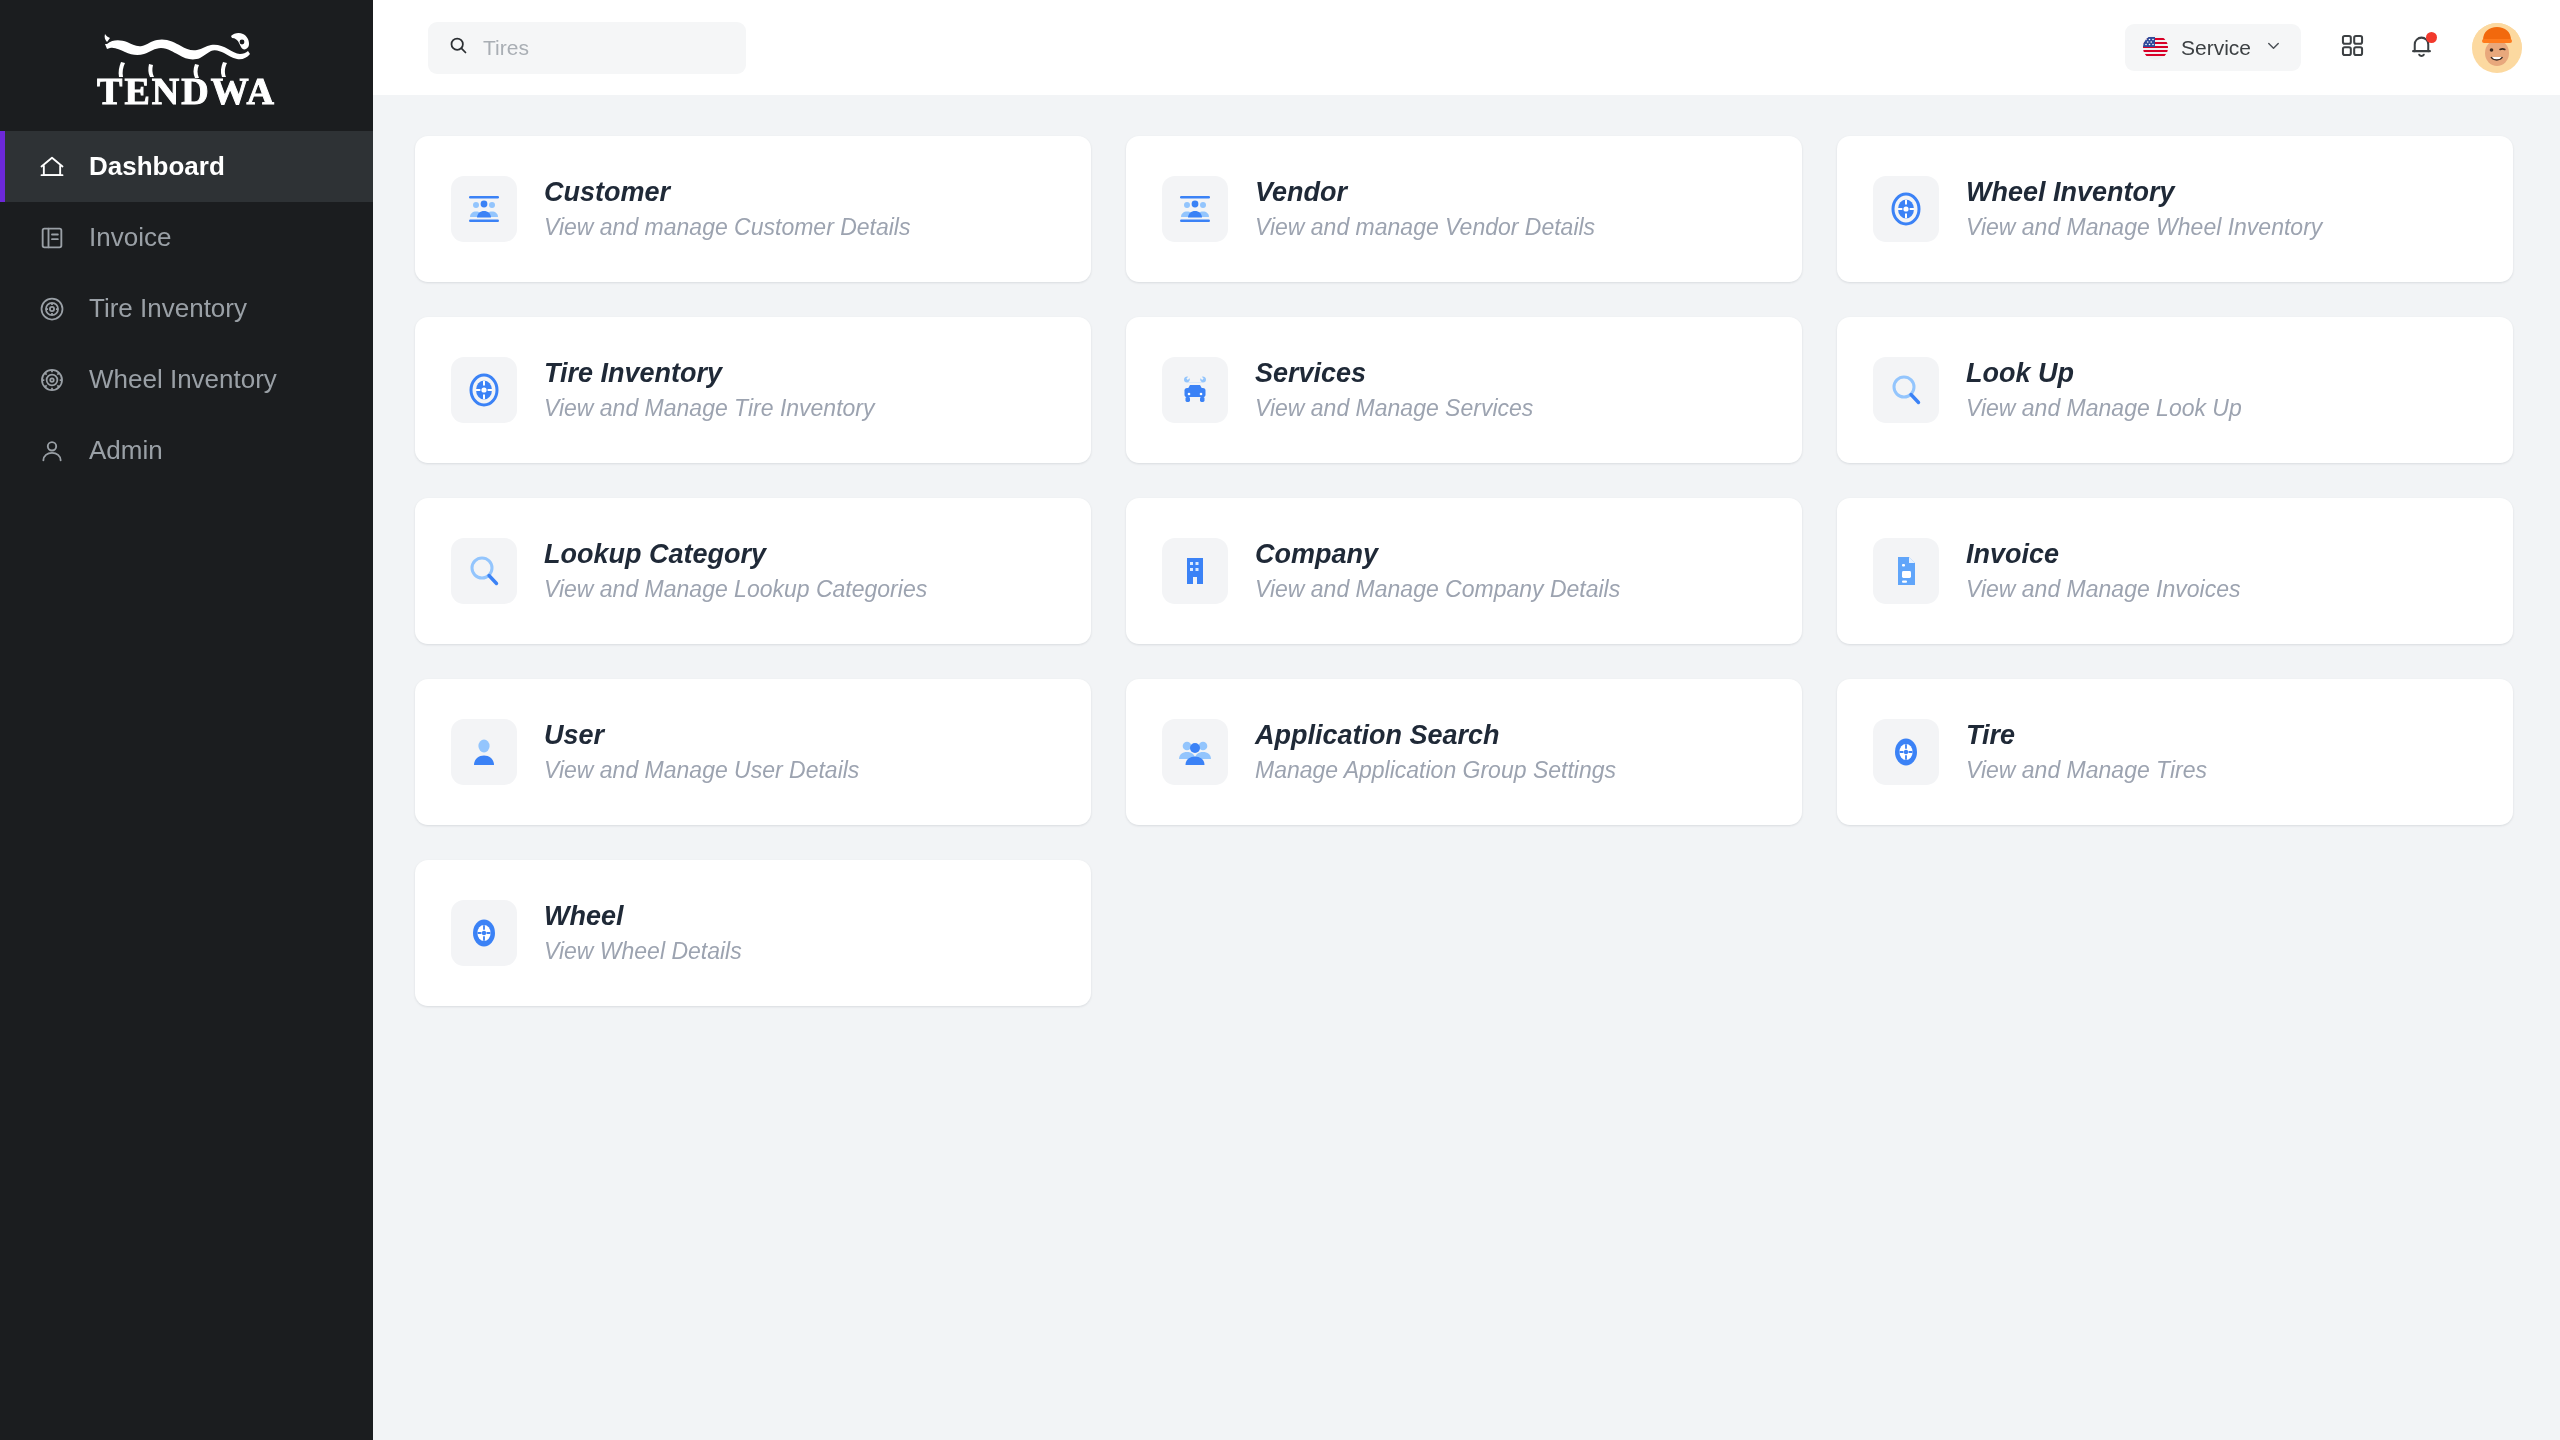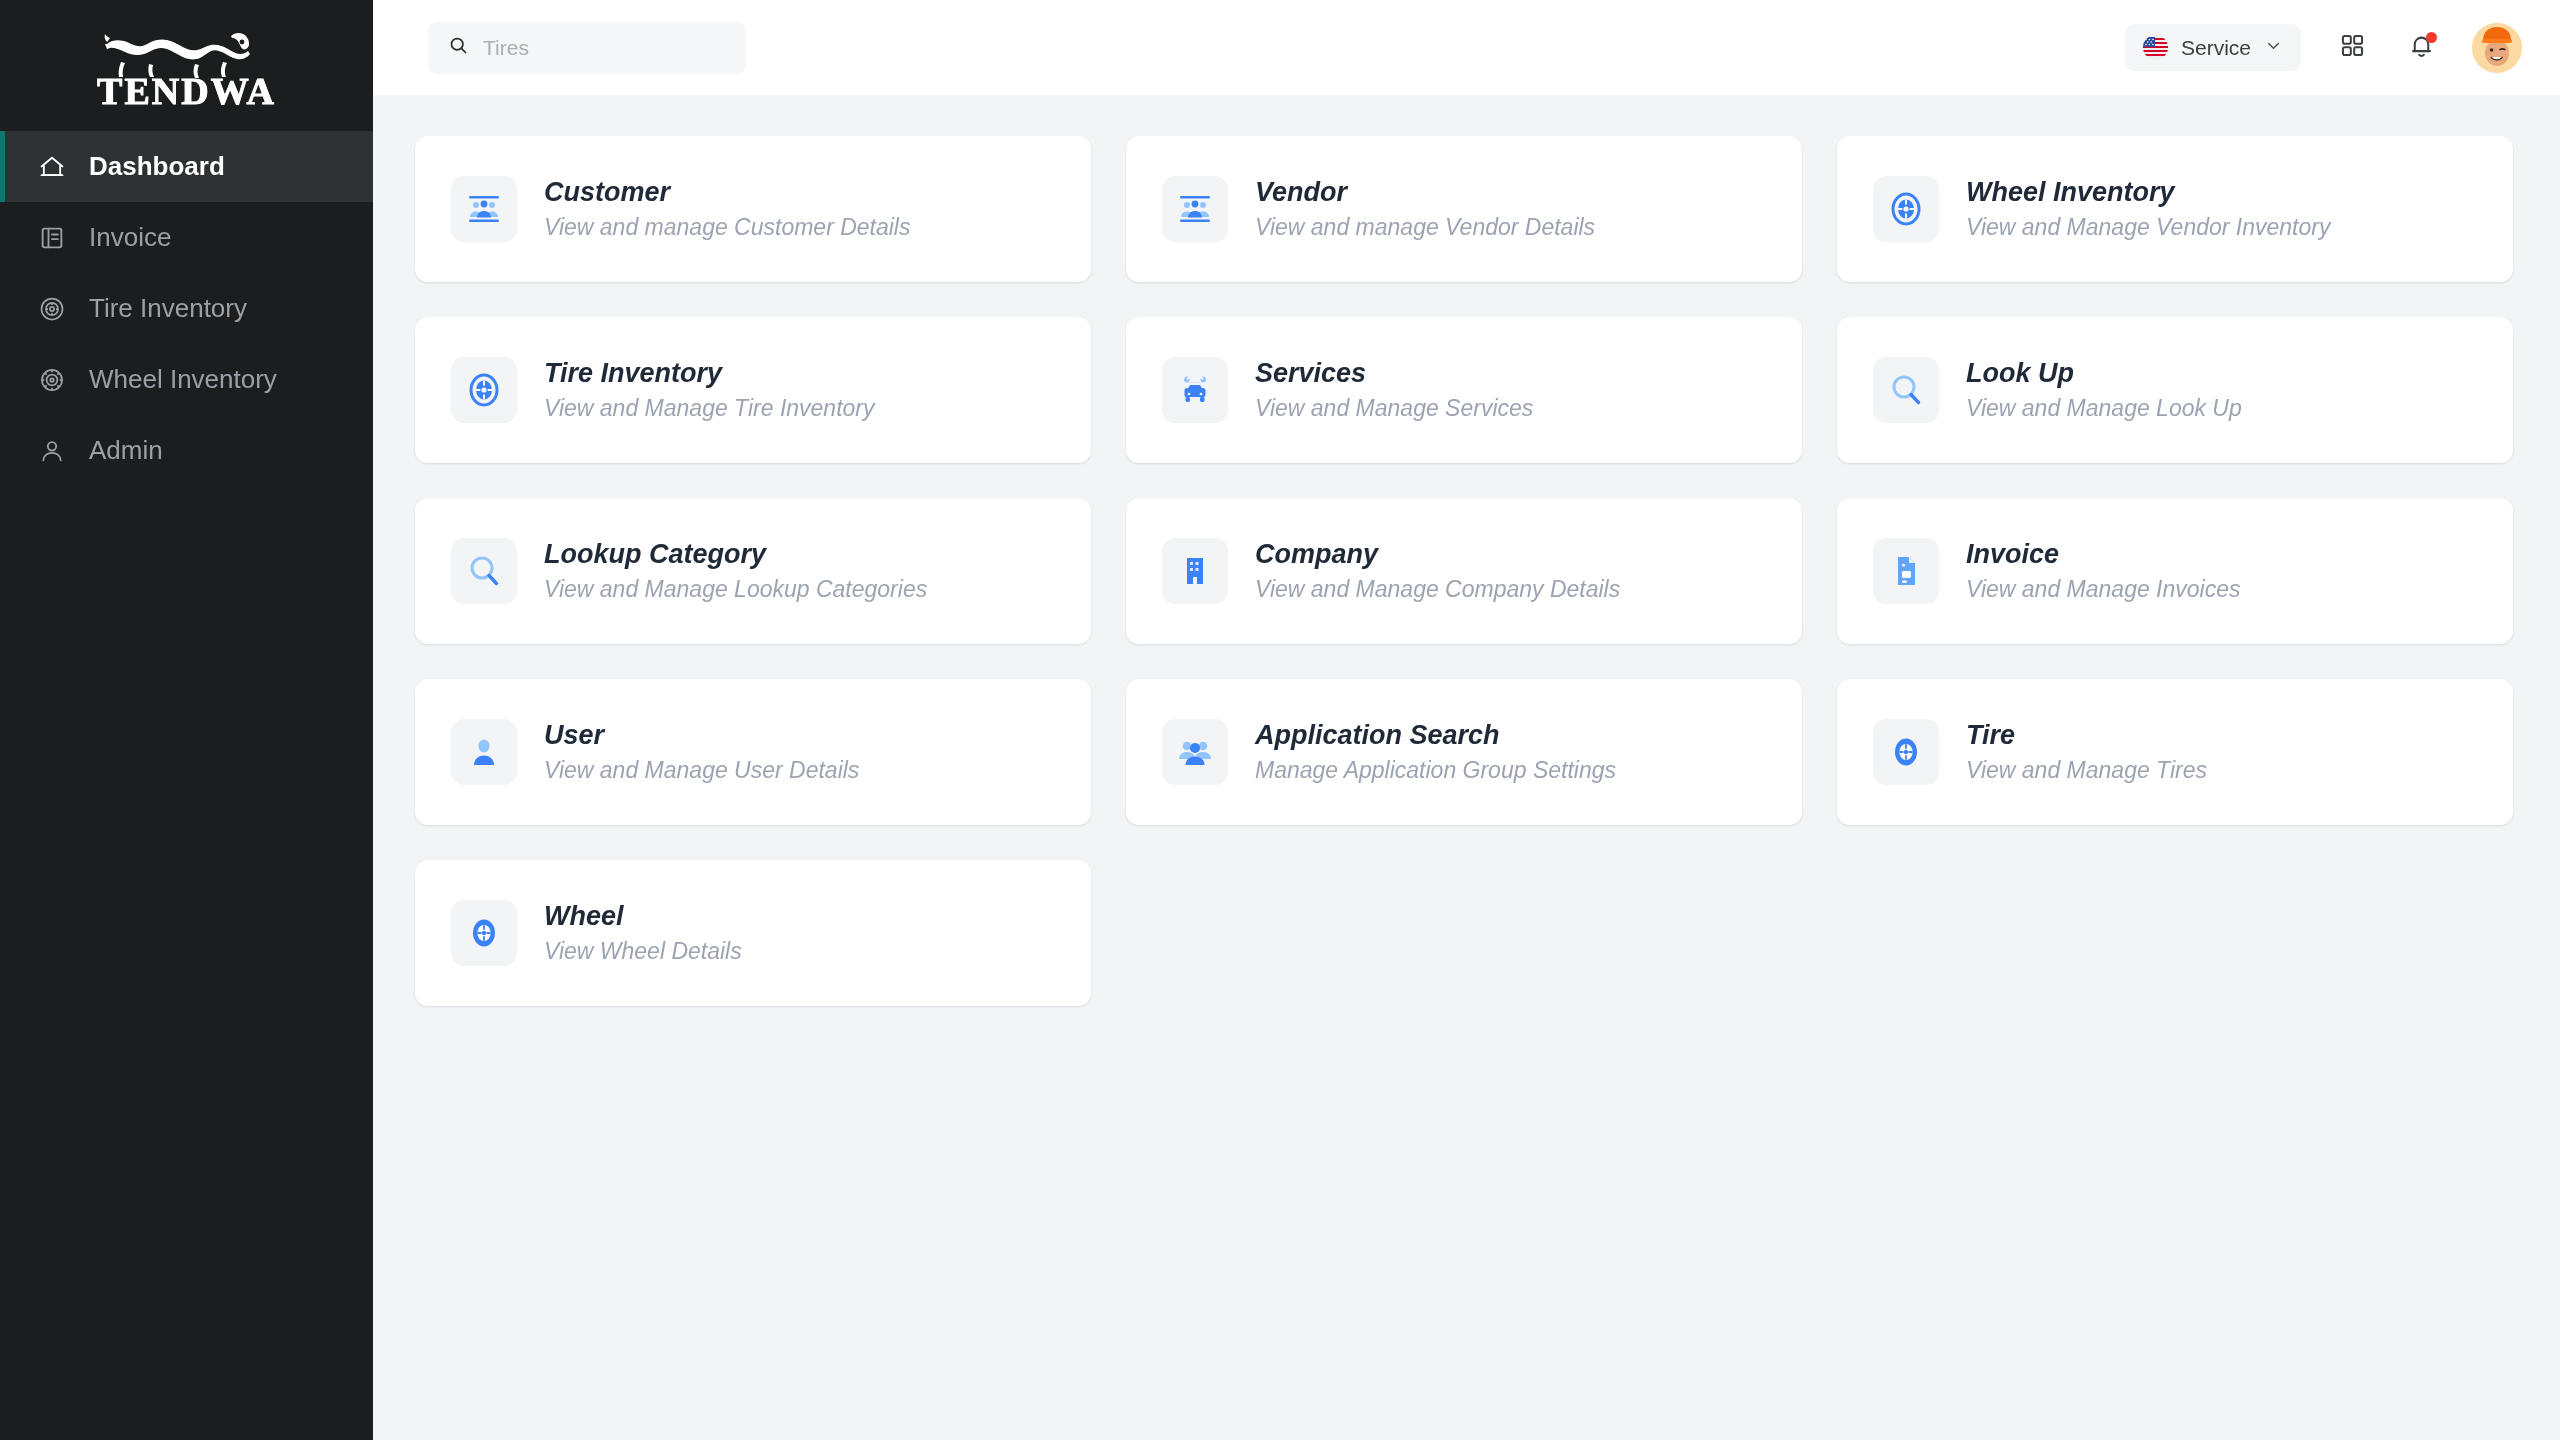--- a/index.html
+++ b/index.html
@@ -44,21 +44,21 @@
     font-size: 26px;
     border-left: 5px solid transparent;
     cursor: pointer;
     white-space: nowrap;
   }
   .nav-item .ico { width: 30px; height: 30px; display: flex; align-items: center; justify-content: center; flex: 0 0 30px; }
   .nav-item .ico svg { display: block; }
   .nav-item.active {
     background: #2e3235;
     color: #ffffff;
-    border-left: 5px solid #0f766e;
+    border-left: 5px solid #6d28d9;
     font-weight: bold;
   }
   .nav-item.active .ico svg { stroke: #ffffff; }
 
   
   .main { flex: 1; display: flex; flex-direction: column; height: 1440px; background: #f2f4f6; }
 
   .topbar {
     height: 95px; flex: 0 0 95px;
     background: #ffffff;
@@ -346,21 +346,21 @@
           <div class="card-icon">
             <svg width="40" height="40" viewBox="0 0 40 40">
               <ellipse cx="20" cy="20" rx="13" ry="15" fill="none" stroke="#3b82f6" stroke-width="3"></ellipse>
               <ellipse cx="20" cy="20" rx="8" ry="9.5" fill="#3b82f6"></ellipse>
               <circle cx="20" cy="20" r="2.6" fill="#ffffff"></circle>
               <path d="M20 11.5v3.2M20 25.3v3.2M12.6 20h3M24.4 20h3" stroke="#ffffff" stroke-width="2" stroke-linecap="round"></path>
             </svg>
           </div>
           <div class="card-text">
             <div class="card-title">Wheel Inventory</div>
-            <div class="card-sub">View and Manage Vendor Inventory</div>
+            <div class="card-sub">View and Manage Wheel Inventory</div>
           </div>
         </div>
 
         <div class="card">
           <div class="card-icon">
             <svg width="40" height="40" viewBox="0 0 40 40">
               <ellipse cx="20" cy="20" rx="13" ry="15" fill="none" stroke="#3b82f6" stroke-width="3"></ellipse>
               <ellipse cx="20" cy="20" rx="8" ry="9.5" fill="#3b82f6"></ellipse>
               <circle cx="20" cy="20" r="2.6" fill="#ffffff"></circle>
               <path d="M20 11.5v3.2M20 25.3v3.2M12.6 20h3M24.4 20h3" stroke="#ffffff" stroke-width="2" stroke-linecap="round"></path>

